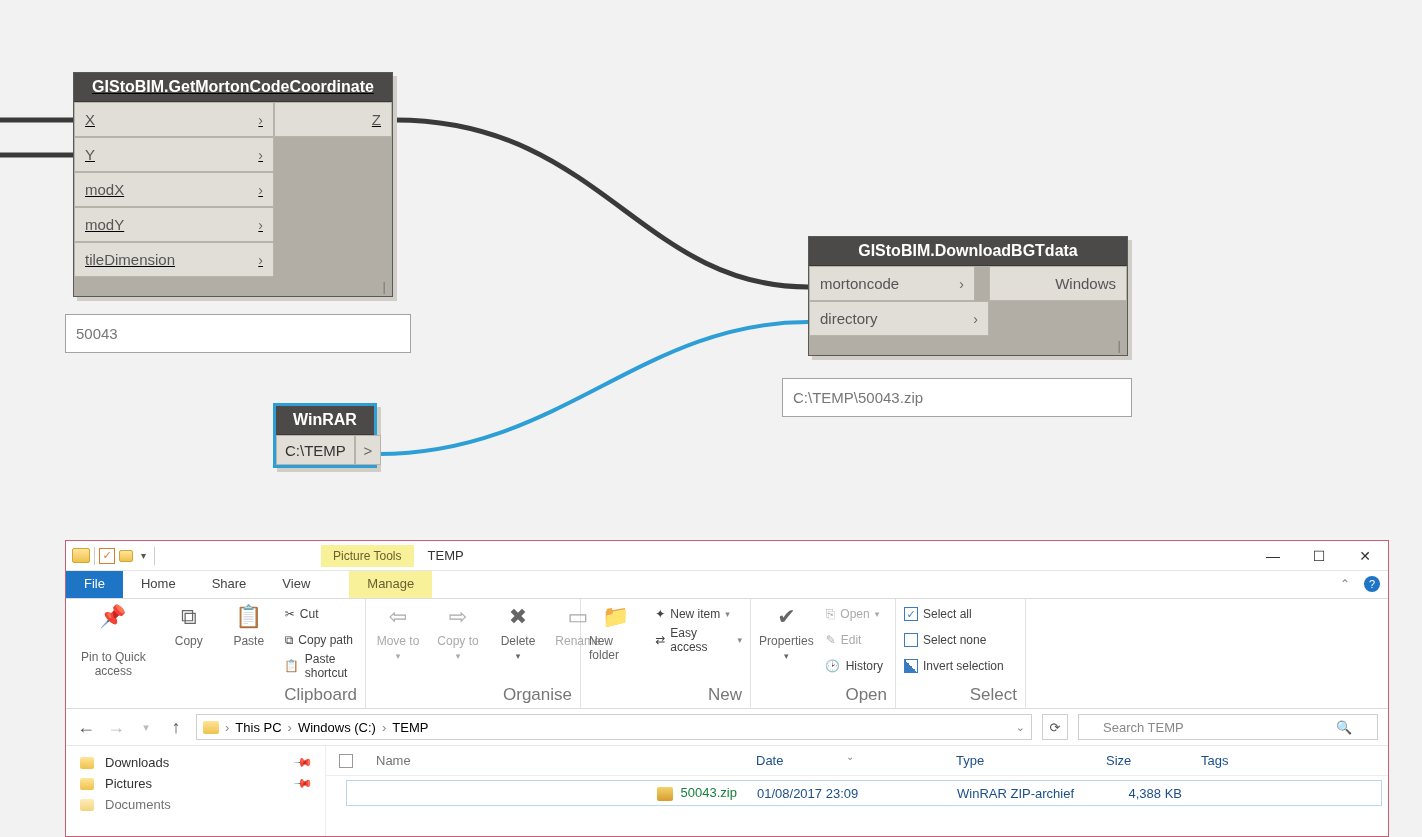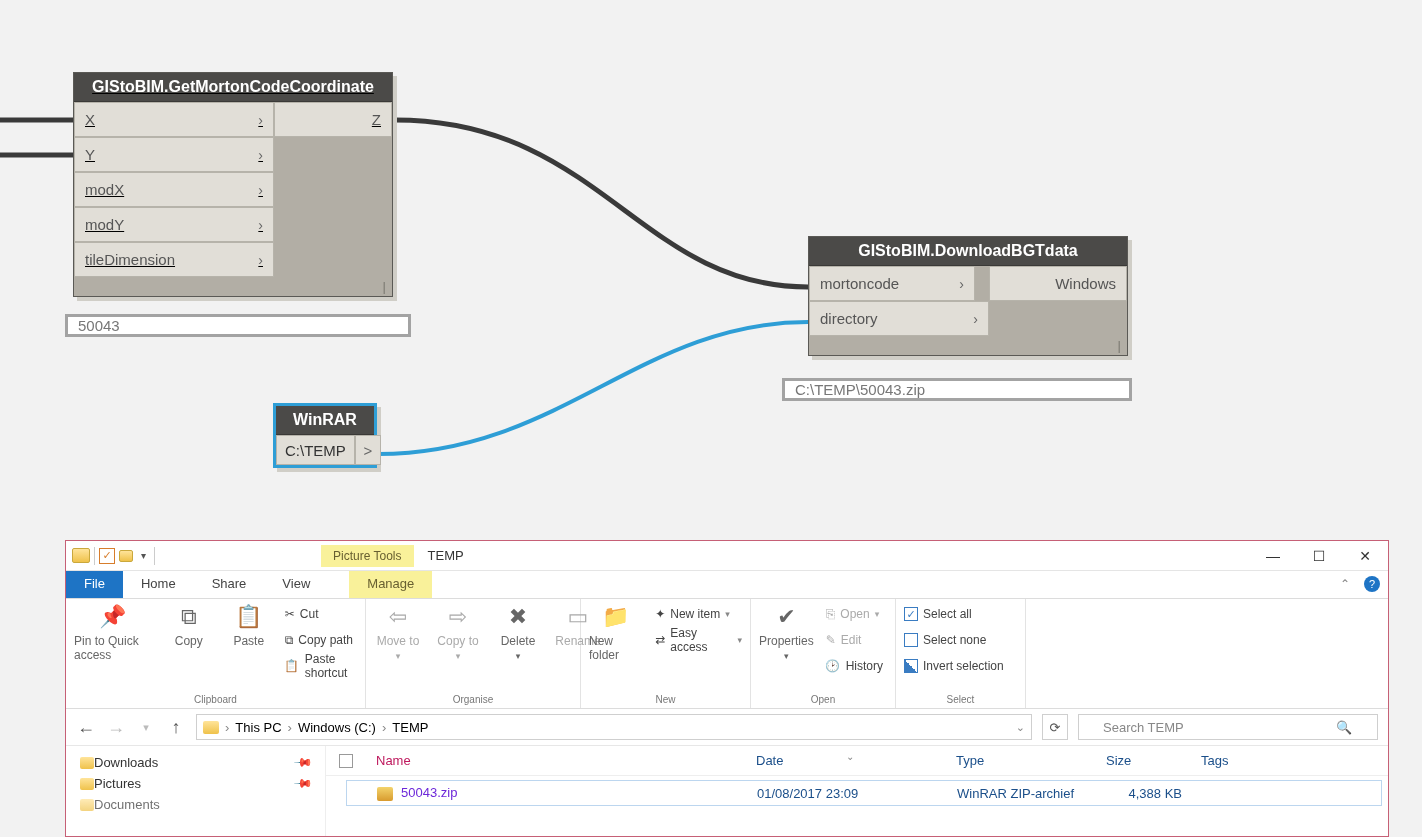--- a/index.html
+++ b/index.html
@@ -63,22 +63,22 @@
   }
   .node-lacing {
     text-align: right;
     color: #7a7870;
     font-size: 13px;
     padding: 2px 6px;
   }
   .node-output-box {
     position: absolute;
     background: #fff;
-    border: 3px solid #a3a3a3;
-    padding: 0 10px;
+    border: 1px solid #a3a3a3;
+    padding: 10px 10px;
     font-size: 15px;
     color: #777;
     font-family: "Segoe UI", Arial, sans-serif;
   }
 
   
   .node.selected {
     border: 3px solid #2e9ed6;
   }
   .string-body {
@@ -195,21 +195,21 @@
     border-bottom: 1px solid #dcdcdc;
     background: #fff;
   }
   .rgroup {
     border-right: 1px solid #e3e3e3;
     display:flex;flex-direction:column;
     padding: 4px 8px 0 8px;
   }
   .rgroup .row { display:flex; align-items:flex-start; gap: 12px; flex:1;}
   .rgroup .glabel {
-    text-align:center; color:#777; font-size:10px;
+    text-align:right; color:#777; font-size:17px;
     padding: 3px 0;
   }
   .rbtn {
     display:flex;flex-direction:column;align-items:center;
     gap:3px; color:#666; font-size:12px;
     min-width: 48px;
   }
   .rbtn.disabled { color:#aaa; }
   .rbtn .ico {
     width:28px;height:28px;display:flex;align-items:center;justify-content:center;
@@ -260,38 +260,38 @@
   }
   .sidepane {
     width: 260px;
     border-right: 1px solid #eee;
     padding: 6px 10px;
   }
   .sidepane .qitem {
     display:flex;align-items:center;justify-content:space-between;
     padding:3px 4px; font-size:13px;color:#333;
   }
-  .sidepane .qitem .left {display:flex;align-items:center;gap:0;}
+  .sidepane .qitem .left {display:flex;align-items:center;gap:11px;}
   .pin { color:#888; font-size:12px; transform:rotate(45deg);}
   .folder-s {
     width:14px;height:12px;background:linear-gradient(#ffe49a,#efc24b);border-radius:2px;
   }
   .filelist {
     flex:1;
     display:flex;flex-direction:column;
   }
   .colhead {
     display:flex;align-items:center;
     height: 30px;
     border-bottom:1px solid #eee;
     font-size:13px;color:#555;
   }
   .colhead .col { padding:0 10px; }
   .col.chk{width:40px;display:flex;justify-content:center;}
-  .col.name{flex:0 0 380px;color:#be185d;}
+  .col.name{flex:0 0 380px;color:#737373;}
   .col.date{flex:0 0 200px;color:#1b4f8a;position:relative;}
   .col.type{flex:0 0 150px;color:#1b4f8a;}
   .col.size{flex:0 0 95px;color:#1b4f8a;}
   .col.tags{flex:1;color:#1b4f8a;}
   .chkbox{width:14px;height:14px;border:1px solid #999;}
   .filerow {
     display:flex;align-items:center;height:26px;
     border:1px solid #bcd6ef;margin:4px 6px 0 20px;
     font-size:13px;color:#333;background:#fff;
   }
@@ -412,21 +412,21 @@
     <div class="collapse-chev">⌃</div>
     <div class="help-icon">?</div>
   </div>
 
   <div class="ribbon">
 
     <div class="rgroup" style="width:300px;">
       <div class="row">
         <div class="rbtn">
           <div class="ico">📌</div>
-          <span style="text-align:left;">Pin to Quick access</span>
+          <span style="text-align:center;margin-top:16px;">Pin to Quick access</span>
         </div>
         <div class="rbtn">
           <div class="ico">⧉</div>
           <span>Copy</span>
         </div>
         <div class="rbtn">
           <div class="ico">📋</div>
           <span>Paste</span>
         </div>
         <div style="display:flex;flex-direction:column;gap:4px;">
@@ -593,21 +593,21 @@
             <div class="chkbox"></div>
           </div>
         <div class="col name">Name</div>
         <div class="col date"><span>Date</span><span style="position:absolute;left:50%;top:-2px;font-size:10px;color:#888;">⌄</span></div>
         <div class="col type">Type</div>
         <div class="col size">Size</div>
         <div class="col tags">Tags</div>
       </div>
       <div class="filerow">
         <div class="col" style="width:20px;"></div>
-        <div class="col name" style="color:#6d28d9;"><span class="fileicon"></span><span>50043.zip</span></div>
+        <div class="col name" style="color:#15803d;text-align:right;"><span class="fileicon"></span><span>50043.zip</span></div>
         <div class="col date">01/08/2017 23:09</div>
         <div class="col type">WinRAR ZIP-archief</div>
         <div class="col size" style="text-align:right;">4,388 KB</div>
         <div class="col tags"></div>
       </div>
     </div>
   </div>
 </div>
 
 </body></html>

